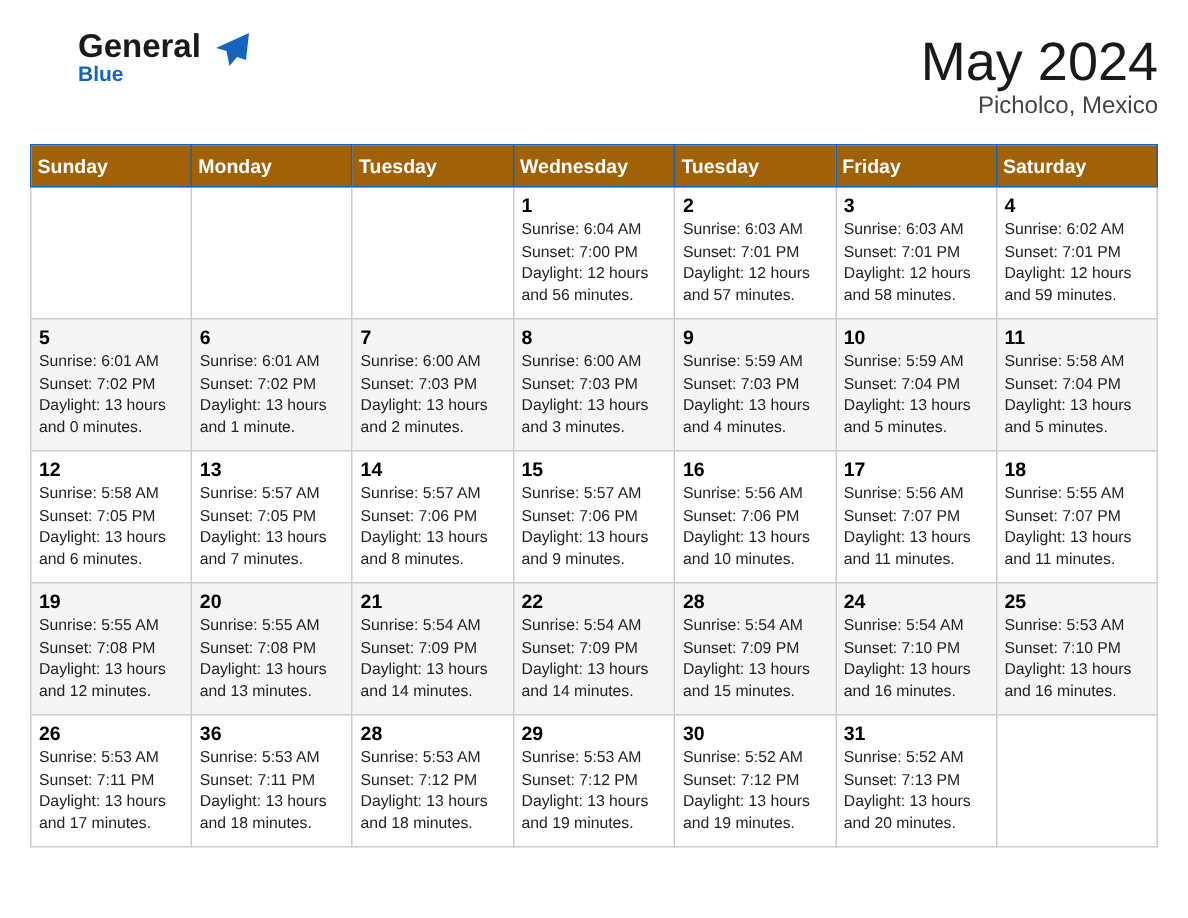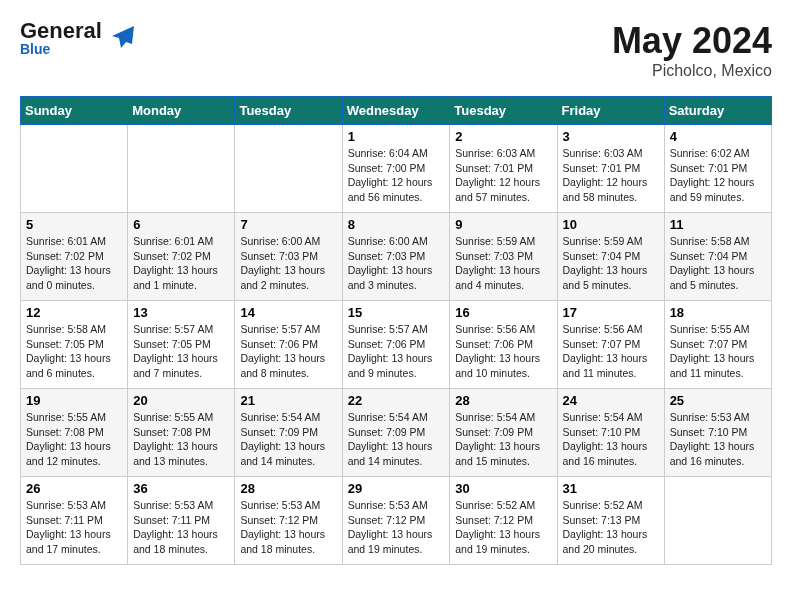--- a/index.html
+++ b/index.html
@@ -18,34 +18,34 @@
     }
     .logo {
       display: flex;
       align-items: center;
     }
     .title-block {
       text-align: right;
     }
     .month-title {
       font-size: 36px;
-      font-weight: bold;
+      font-weight: normal;
       color: #1a1a1a;
     }
     .location {
       font-size: 16px;
       color: #444;
     }
     table {
       width: 100%;
       border-collapse: collapse;
       font-size: 11px;
     }
     thead tr th {
-      background: #0f766e;
+      background: #a16207;
       color: #fff;
       padding: 6px 4px;
       text-align: left;
       font-size: 13px;
       font-weight: bold;
       border: 1px solid #1565c0;
     }
     tbody tr td {
       border: 1px solid #ccc;
       vertical-align: top;
@@ -71,21 +71,21 @@
       color: #222;
       line-height: 1.4;
     }
     .empty { background: #fff !important; }
   </style>
 </head>
 <body>
 
 <div class="header">
   <div class="logo">
-    <div style="display:flex; align-items:center;">
+    <div style="display:flex; margin-left:32px;">
       <div style="display:flex; flex-direction:column; line-height:1;">
         <span style="font-size:22px; font-weight:bold; color:#1a1a1a;">General</span>
         <span style="font-size:14px; font-weight:bold; color:#1565c0;">Blue</span>
       </div>
 
       <svg width="32" height="32" viewBox="0 0 32 32" style="margin-left:4px; margin-top:-4px;">
         <path d="M28 6 L6 16 L13 18 L15 28 L20 22 L26 24 L28 6Z" fill="#1565c0"></path>
       </svg>
     </div>
   </div>

